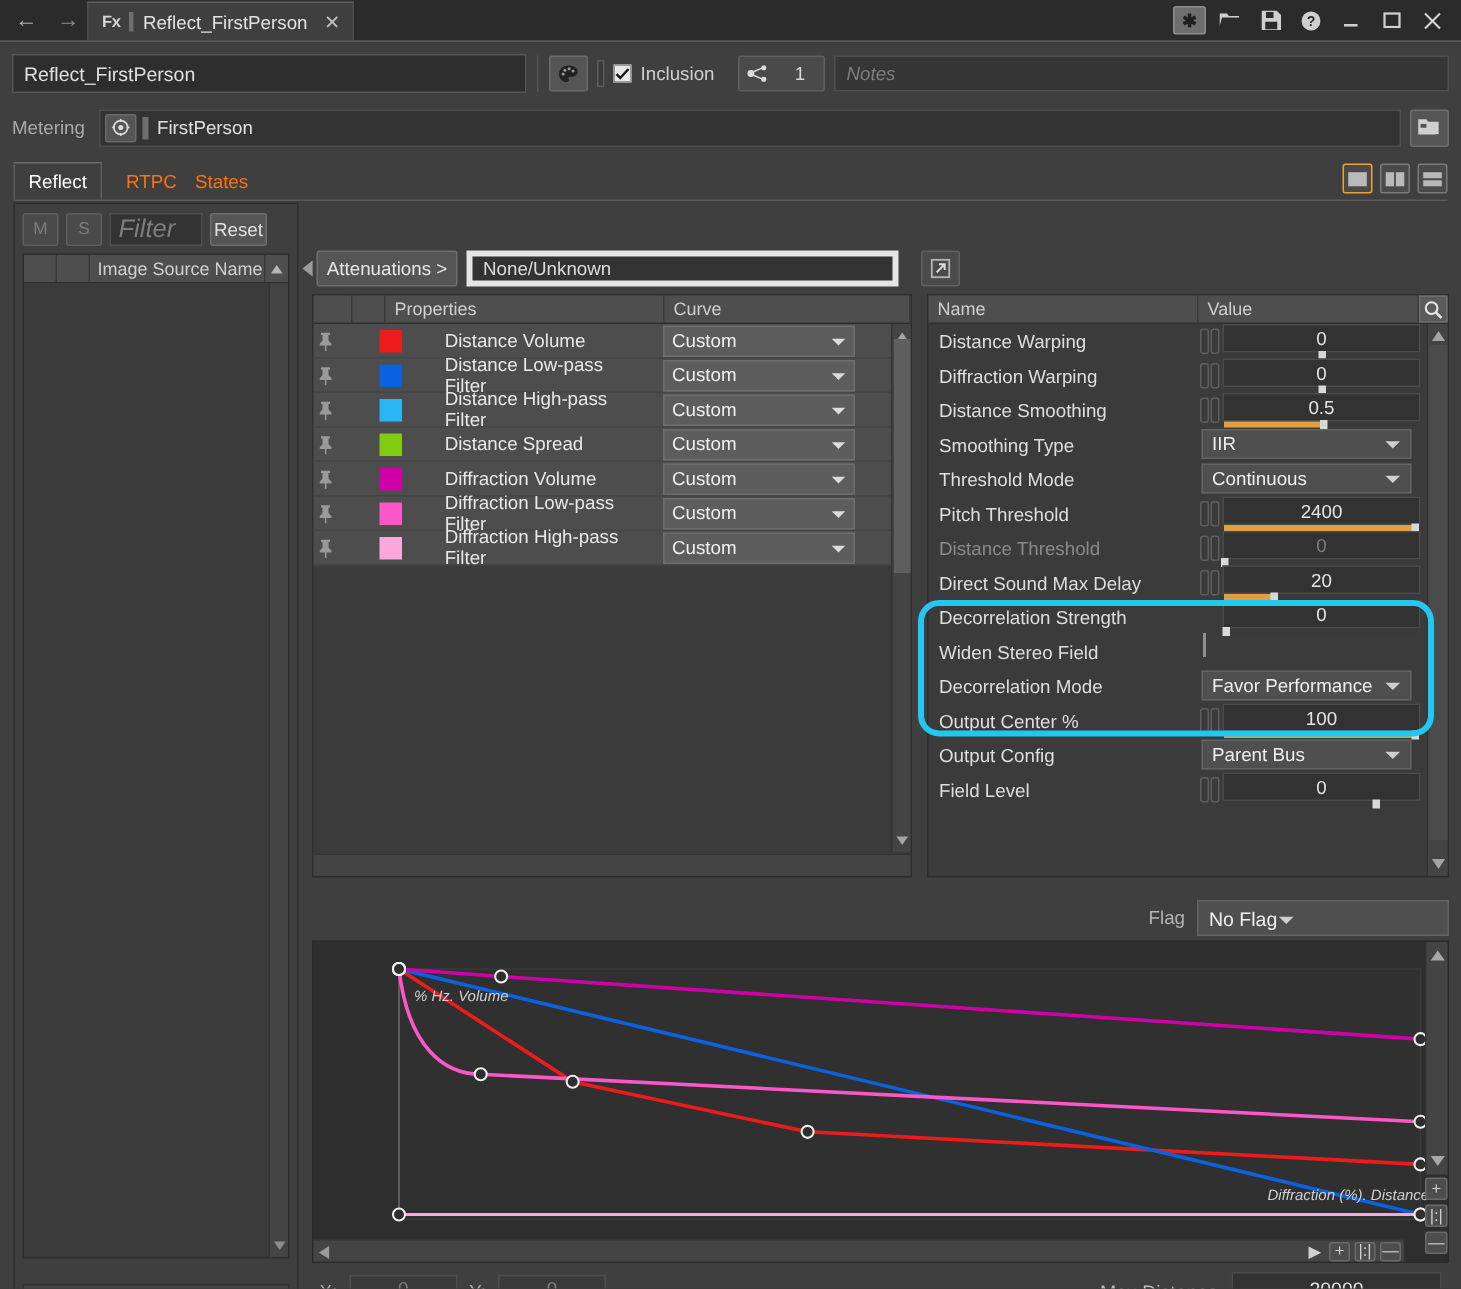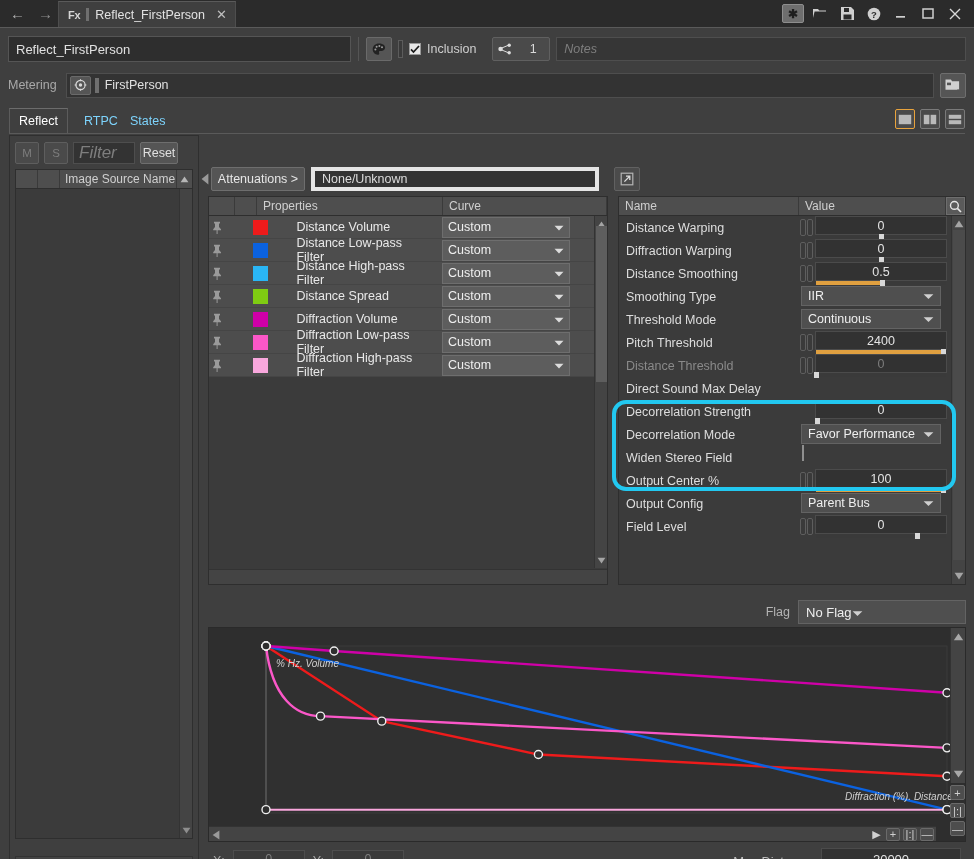--- a/index.html
+++ b/index.html
@@ -65,21 +65,21 @@
   .meter-ic { width:21px; height:19px; background:#555; border:1px solid #6a6a6a; border-radius:2px;
               display:flex; align-items:center; justify-content:center; }
   .meter-sep { width:4px; height:15px; background:#6f6f6f; margin:0 6px 0 4px; }
   .meter-val { color:#e0e0e0; font-size:12.5px; }
   .folderbtn { width:26px; height:25px; margin-left:6px; background:#555; border:1px solid #6e6e6e; border-radius:2px;
                display:flex; align-items:center; justify-content:center; }
 
   
   .tabsrow { position:absolute; left:9px; top:80px; width:956px; height:26px; }
   .ptab { position:absolute; top:0; height:25px; display:flex; align-items:center; padding:0 9px;
-          color:#7dd3fc; font-size:12.5px; }
+          color:#f97316; font-size:12.5px; }
   .ptab.active { background:#3f3f3f; color:#fff; border-top:1px solid #6c6c6c; border-left:1px solid #5c5c5c; border-right:1px solid #5c5c5c; }
   .tabline { position:absolute; left:0; top:25px; width:956px; height:1px; background:#5a5a5a; }
   .viewbtns { position:absolute; right:0; top:1px; display:flex; gap:5px; }
   .vbtn { width:20px; height:20px; border:1px solid #7a7a7a; border-radius:2px; background:#4a4a4a;
           display:flex; align-items:center; justify-content:center; }
   .vbtn.sel { border-color:#e8a33d; background:#4a4a4a; }
 
   
   .leftpane { position:absolute; left:9px; top:107px; width:190px; height:742px; background:#3f3f3f;
               border:1px solid #2f2f2f; }
@@ -669,51 +669,64 @@
                 <span class="slotbox dim">0</span>
                 <span class="track">
                   <span class="fill" style="width:0%"></span>
                   <span class="knob" style="left:calc(0% - 2px)"></span>
                 </span>
               </span>
             </div>
           </div>
           <div class="nv-row">
             <div class="nv-name">Direct Sound Max Delay</div>
+            <div class="nv-val">
+              <span class="rtpcpair">
+                <span class="rt"></span>
+                <span class="rt"></span>
+              </span>
+              <span class="slot">
+                <span class="slotbox">20</span>
+                <span class="track">
+                  <span class="fill" style="width:25%"></span>
+                  <span class="knob" style="left:calc(25% - 2px)"></span>
+                </span>
+              </span>
+            </div>
           </div>
           <div class="nv-row">
             <div class="nv-name">Decorrelation Strength</div>
             <div class="nv-val">
               <span class="rtpcpair"></span>
               <span class="slot">
                 <span class="slotbox">0</span>
                 <span class="track">
                   <span class="fill" style="width:0%"></span>
                   <span class="knob" style="left:calc(1% - 2px)"></span>
                 </span>
               </span>
+            </div>
+          </div>
+          <div class="nv-row">
+            <div class="nv-name">Widen Stereo Field</div>
+            <div class="nv-val">
+              <span class="slot"><span class="nv-chk"></span></span>
             </div>
           </div>
           <div class="nv-row">
             <div class="nv-name">Decorrelation Mode</div>
             <div class="nv-val">
               <span class="slot">
                 <span class="nv-combo">
                   <span>Favor Performance</span>
                   <span class="arrow"><svg width="11" height="7" viewBox="0 0 11 7">
                       <path d="M0.6 1.2h9.8L5.5 6z" fill="#cfcfcf"></path>
                     </svg></span>
                 </span>
               </span>
-            </div>
-          </div>
-          <div class="nv-row">
-            <div class="nv-name">Widen Stereo Field</div>
-            <div class="nv-val">
-              <span class="slot"><span class="nv-chk"></span></span>
             </div>
           </div>
           <div class="nv-row">
             <div class="nv-name">Output Center %</div>
             <div class="nv-val">
               <span class="rtpcpair">
                 <span class="rt"></span>
                 <span class="rt"></span>
               </span>
               <span class="slot">

